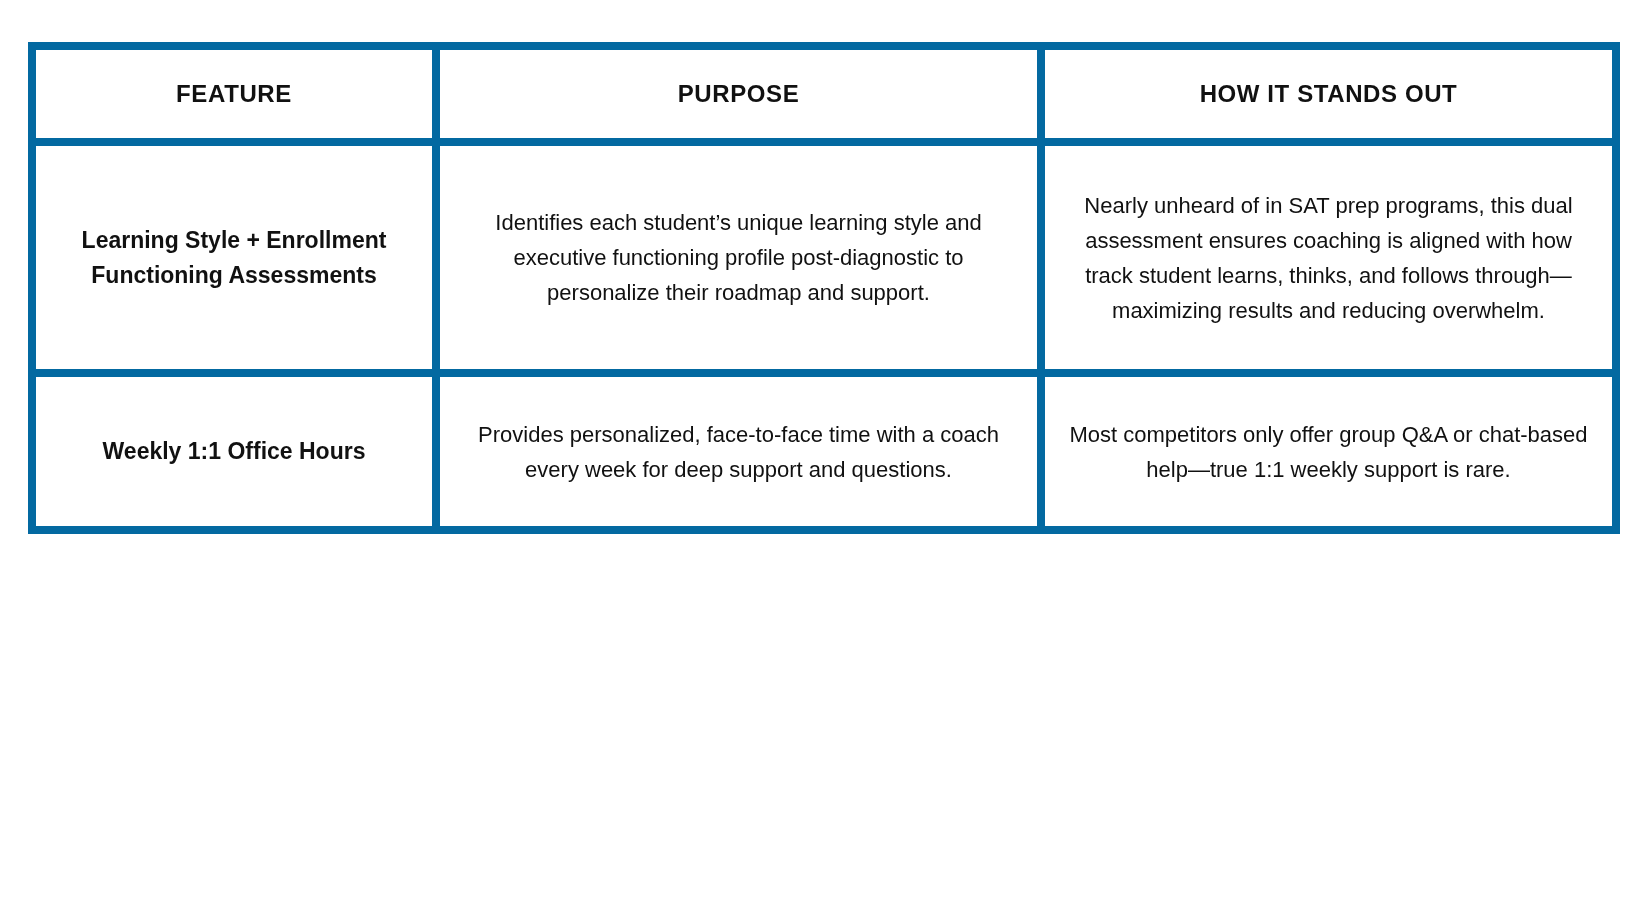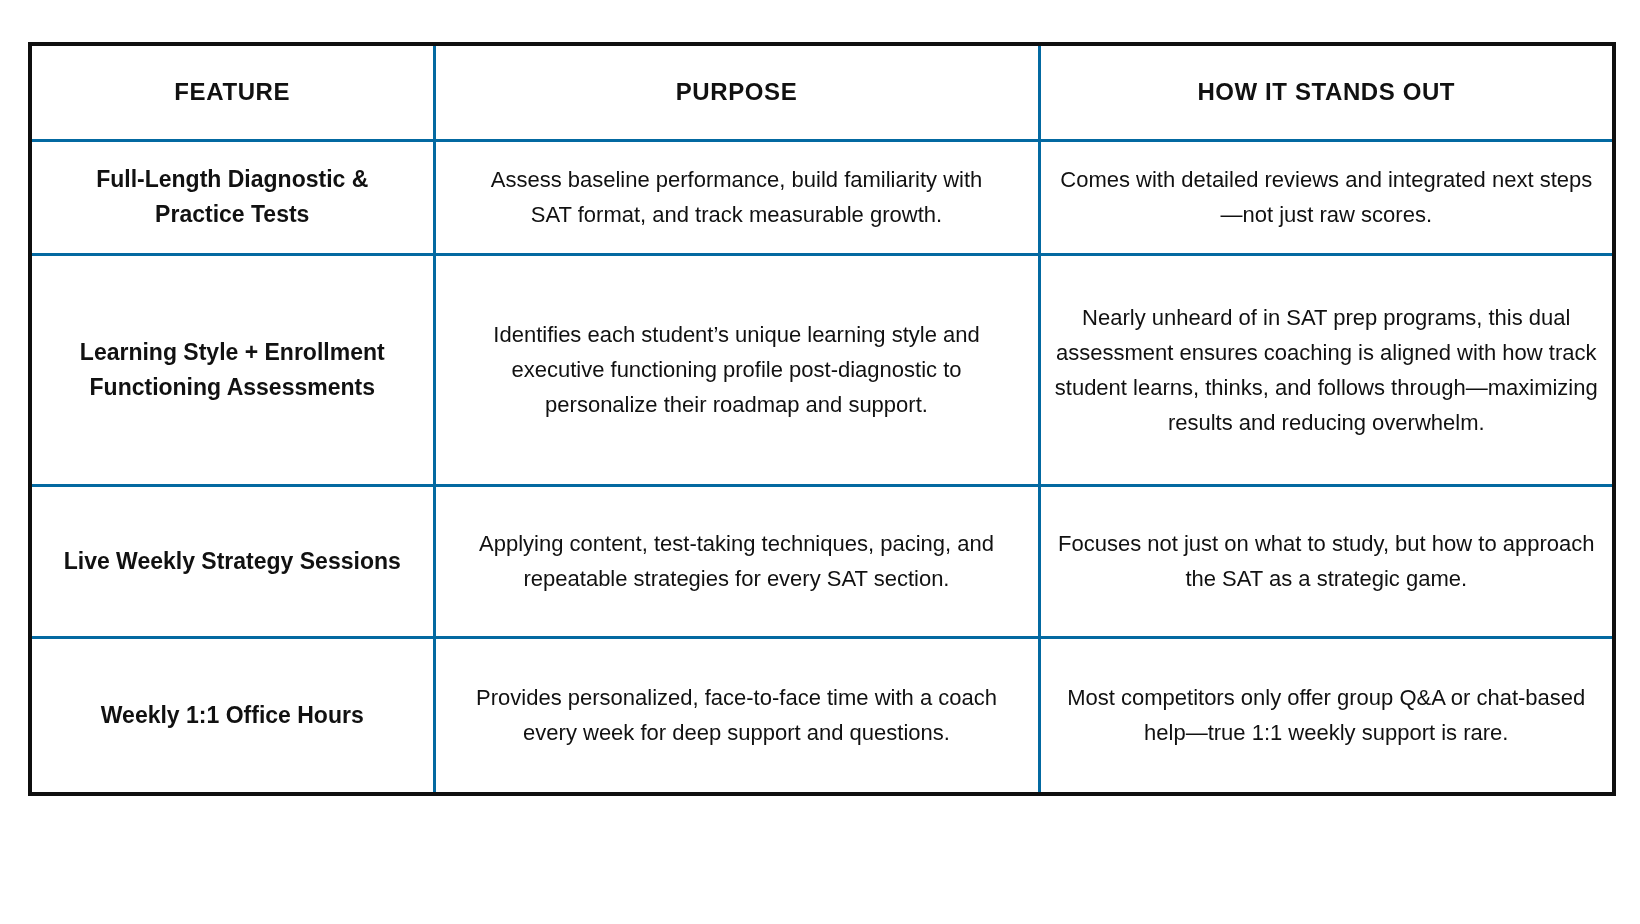--- a/index.html
+++ b/index.html
@@ -25,21 +25,21 @@
     width: 1584px;
     border-collapse: collapse;
     table-layout: fixed;
     border: 4px solid #0f0f0f;
     background: #ffffff;
   }
   col.c1 { width: 404px; }
   col.c2 { width: 605px; }
   col.c3 { width: 575px; }
   th, td {
-    border: 3px solid #0369a1;
+    border: 8px solid #0369a1;
     text-align: center;
     vertical-align: middle;
     background: #ffffff;
   }
   th {
     font-size: 24px;
     font-weight: 700;
     letter-spacing: 0.6px;
     text-transform: uppercase;
   }
@@ -77,34 +77,24 @@
       <col class="c3">
     </colgroup>
     <thead>
       <tr class="hrow">
         <th>FEATURE</th>
         <th>PURPOSE</th>
         <th>HOW IT STANDS OUT</th>
       </tr>
     </thead>
     <tbody>
-      <tr class="r1">
-        <td class="feat">Full-Length Diagnostic &amp; Practice Tests</td>
-        <td class="purp">Assess baseline performance, build familiarity with SAT format, and track measurable growth.</td>
-        <td class="out">Comes with detailed reviews and integrated next steps—not just raw scores.</td>
-      </tr>
       <tr class="r2">
         <td class="feat">Learning Style + Enrollment Functioning Assessments</td>
         <td class="purp">Identifies each student’s unique learning style and executive functioning profile post-diagnostic to personalize their roadmap and support.</td>
         <td class="out">Nearly unheard of in SAT prep programs, this dual assessment ensures coaching is aligned with how track student learns, thinks, and follows through—maximizing results and reducing overwhelm.</td>
-      </tr>
-      <tr class="r3">
-        <td class="feat">Live Weekly Strategy Sessions</td>
-        <td class="purp">Applying content, test-taking techniques, pacing, and repeatable strategies for every SAT section.</td>
-        <td class="out">Focuses not just on what to study, but how to approach the SAT as a strategic game.</td>
       </tr>
       <tr class="r4">
         <td class="feat">Weekly 1:1 Office Hours</td>
         <td class="purp">Provides personalized, face-to-face time with a coach every week for deep support and questions.</td>
         <td class="out">Most competitors only offer group Q&amp;A or chat-based help—true 1:1 weekly support is rare.</td>
       </tr>
     </tbody>
   </table>
 </div>
 

